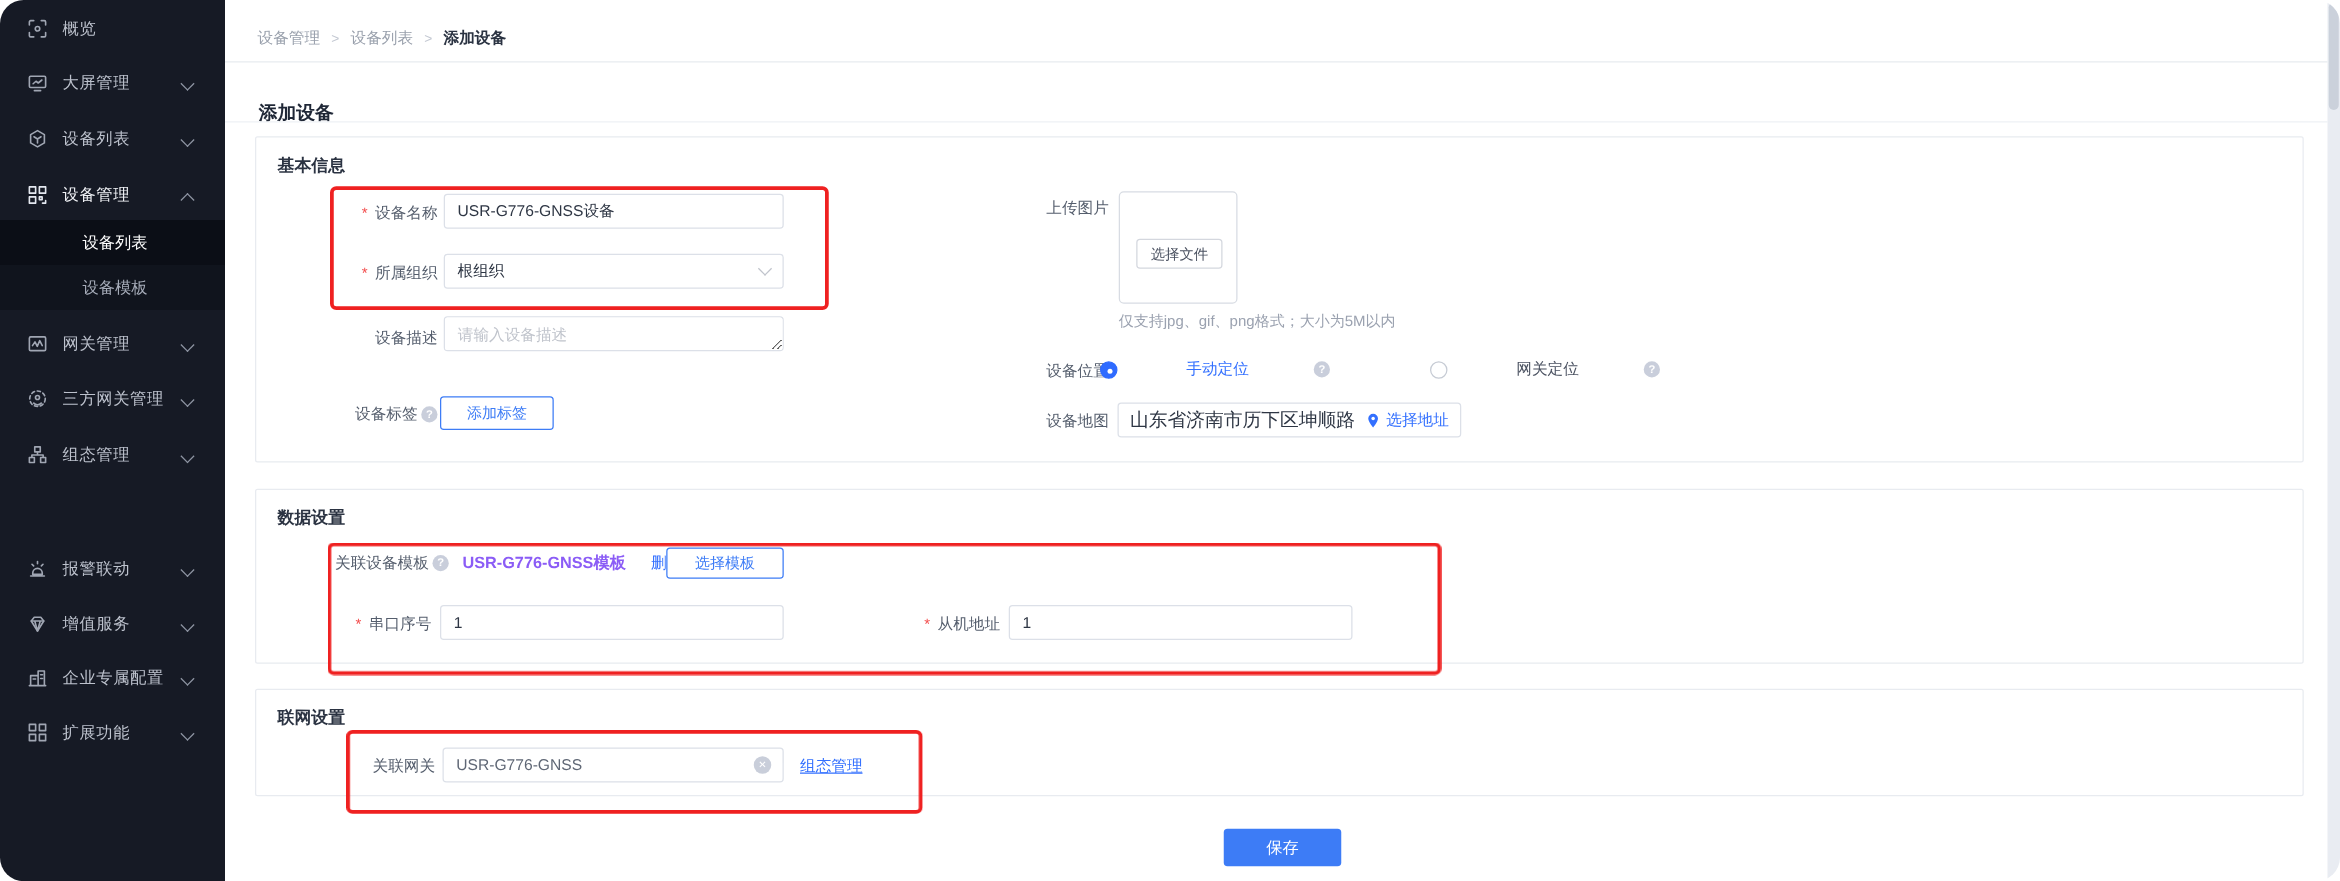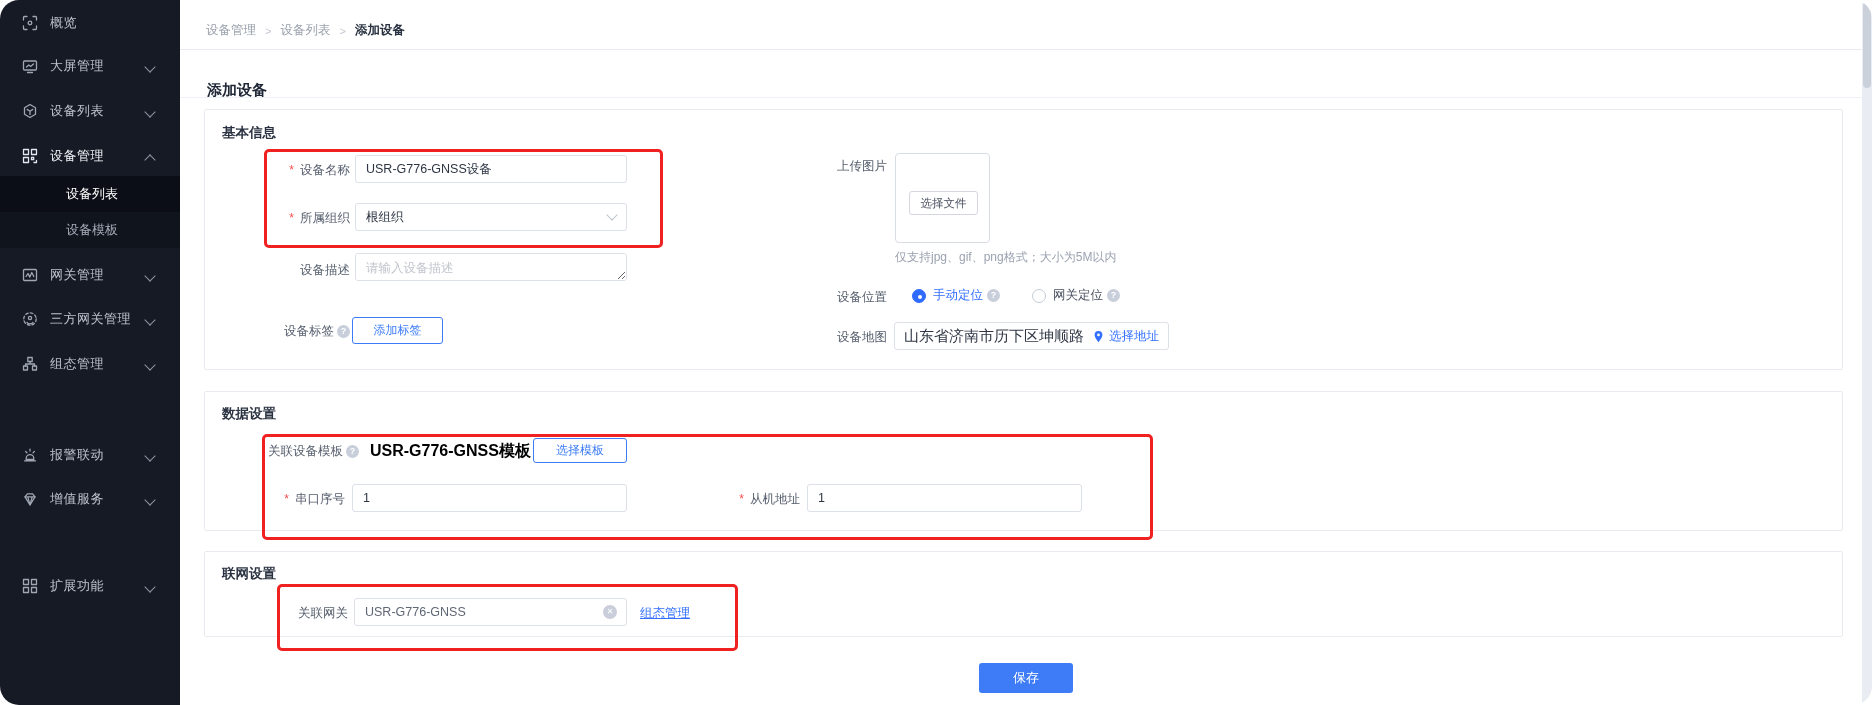--- a/index.html
+++ b/index.html
@@ -43,29 +43,29 @@
   .qmark{width:13px;height:13px;border-radius:50%;background:#C9CEDB;color:#fff;font-size:9px;line-height:13px;
          text-align:center;display:inline-block;flex:none;font-weight:bold;}
   .btn-ghost{position:absolute;box-sizing:border-box;border:1px solid #3D7CF6;border-radius:3px;background:#fff;
              color:#3D7CF6;font-size:12px;display:flex;align-items:center;justify-content:center;cursor:pointer;}
   .link{color:#3370FF;font-size:12.5px;cursor:pointer;}
   .upload-box{position:absolute;left:895px;top:153px;width:95px;height:90px;border:1px solid #D8DCE3;
               border-radius:4px;background:#fff;box-sizing:border-box;}
   .file-btn{position:absolute;left:909px;top:191px;width:67px;height:22px;border:1px solid #D4D7DE;border-radius:3px;
             background:#fff;font-size:11.5px;color:#4A5160;display:flex;align-items:center;justify-content:center;cursor:pointer;}
   .hint{position:absolute;left:895px;top:249px;font-size:12px;color:#9BA2B0;}
-  .radio-row{position:absolute;left:912px;top:287px;display:flex;align-items:center;font-size:12.5px;}
+  .radio-row{position:absolute;left:880px;top:287px;display:flex;align-items:center;font-size:12.5px;gap:48px;}
   .radio{width:14px;height:14px;border-radius:50%;border:1px solid #C6CBD4;background:#fff;box-sizing:border-box;
          position:relative;cursor:pointer;flex:none;}
   .radio.on{background:#2F6BFF;border-color:#2F6BFF;}
   .radio.on::after{content:"";position:absolute;left:5px;top:5px;width:4px;height:4px;border-radius:50%;background:#fff;}
   .map-box{position:absolute;left:894px;top:322px;width:275px;height:28px;border:1px solid #DCE0E8;border-radius:3px;
            box-sizing:border-box;display:flex;align-items:center;justify-content:space-between;padding:0 9px;background:#fff;}
   .map-act{display:flex;align-items:center;gap:4px;cursor:pointer;}
-  .bold-val{font-size:16px;font-weight:bold;color:#000000;text-align:right;}
+  .bold-val{font-size:13px;font-weight:bold;color:#8b5cf6;text-align:right;}
   .clear-ic{position:absolute;width:14px;height:14px;border-radius:50%;background:#C9CEDA;color:#fff;font-size:8px;
             line-height:14px;text-align:center;cursor:pointer;}
   .anno{position:absolute;border:3px solid #EF2121;border-radius:5px;pointer-events:none;z-index:40;}
   .btn-primary{position:absolute;left:979px;top:663px;width:94px;height:30px;background:#3D7CF6;border-radius:3px;
                color:#fff;font-size:13px;display:flex;align-items:center;justify-content:center;cursor:pointer;}
   
   .sb-track{position:absolute;right:0;top:0;width:10px;height:705px;background:#E9ECF2;}
   .sb-thumb{position:absolute;left:1px;top:2px;width:8px;height:86px;background:#CBD1DB;border-radius:4px;cursor:grab;}
 </style>
 </head>
@@ -176,20 +176,29 @@
       <span class="sicon">
           <svg viewBox="0 0 16 16">
             <path d="M3 5.8L5.4 2.8h5.2L13 5.8 8 13.8z"></path>
             <path d="M3 5.8h10M5.8 5.8L8 13.8 10.2 5.8"></path>
           </svg>
         </span>
       <span class="slabel">增值服务</span>
       <span class="schev"></span>
     </div>
 
+    <div class="side-item" style="top:524px">
+      <span class="sicon">
+          <svg viewBox="0 0 16 16">
+            <path d="M2.5 14.5V6.5h6v8M8.5 14.5V2.8h5v11.7M1.5 14.5h13M4.5 9.2h2M10.5 5.8h1.5M10.5 8.8h1.5"></path>
+          </svg>
+        </span>
+      <span class="slabel">企业专属配置</span>
+      <span class="schev"></span>
+    </div>
 
     <div class="side-item" style="top:568px">
       <span class="sicon">
           <svg viewBox="0 0 16 16">
             <rect x="1.5" y="1.5" width="5" height="5"></rect>
             <rect x="9.5" y="1.5" width="5" height="5"></rect>
             <rect x="1.5" y="9.5" width="5" height="5"></rect>
             <rect x="9.5" y="9.5" width="5" height="5"></rect>
           </svg>
         </span>

